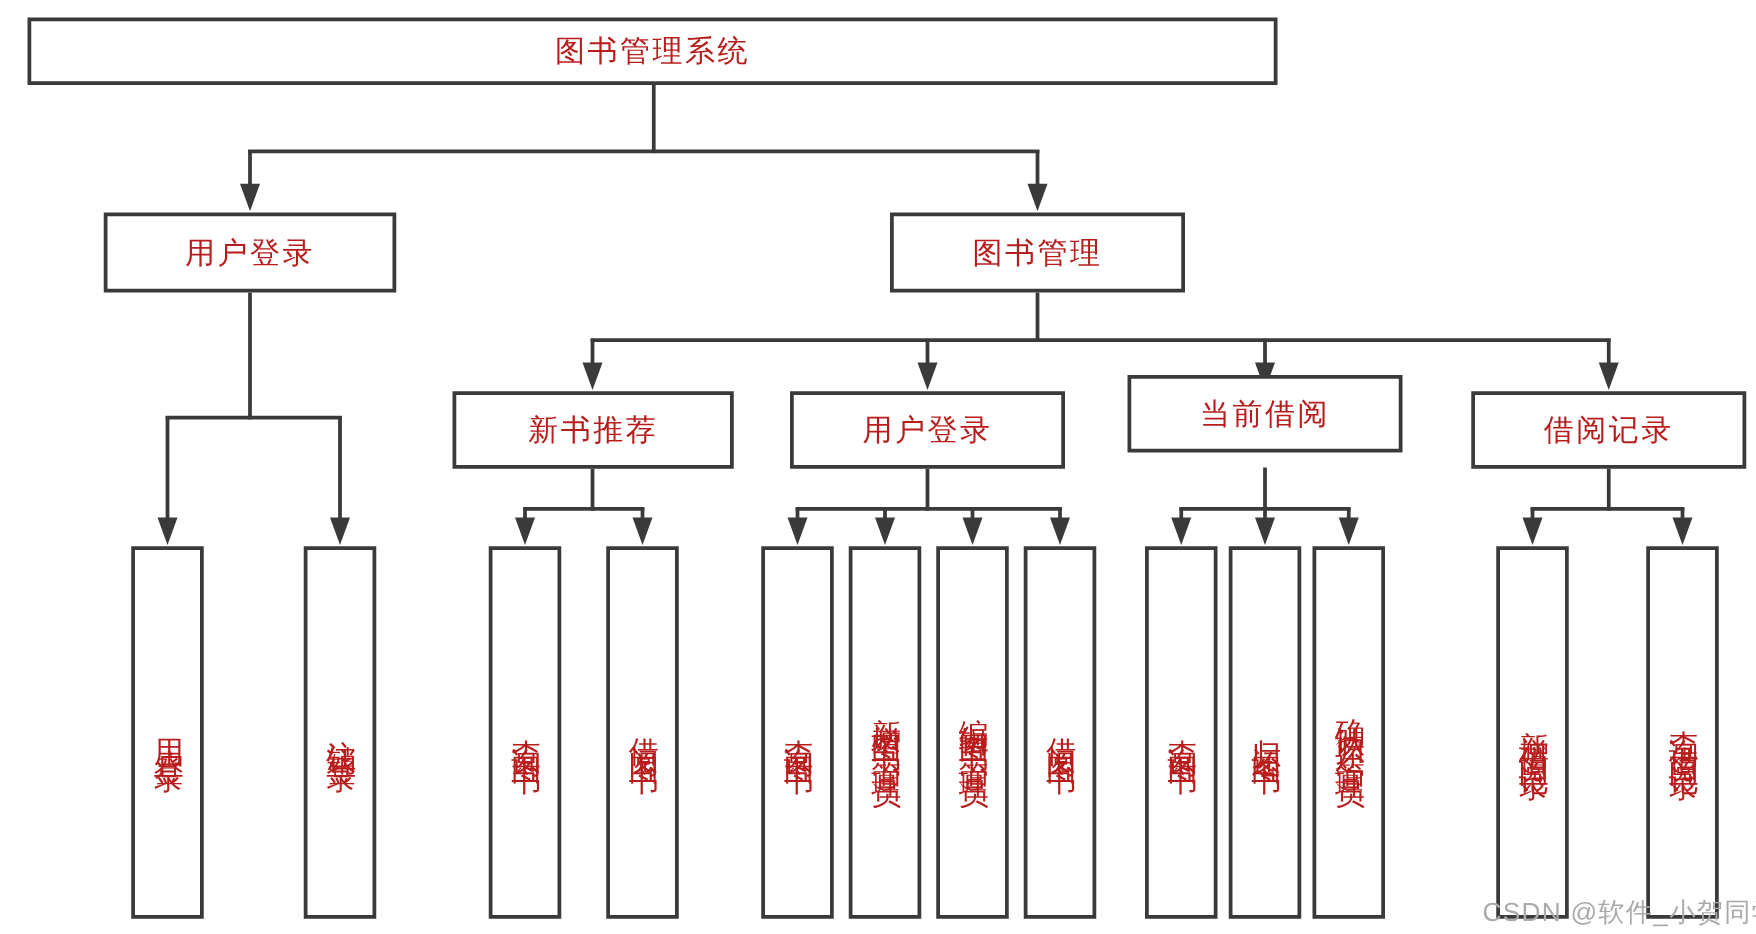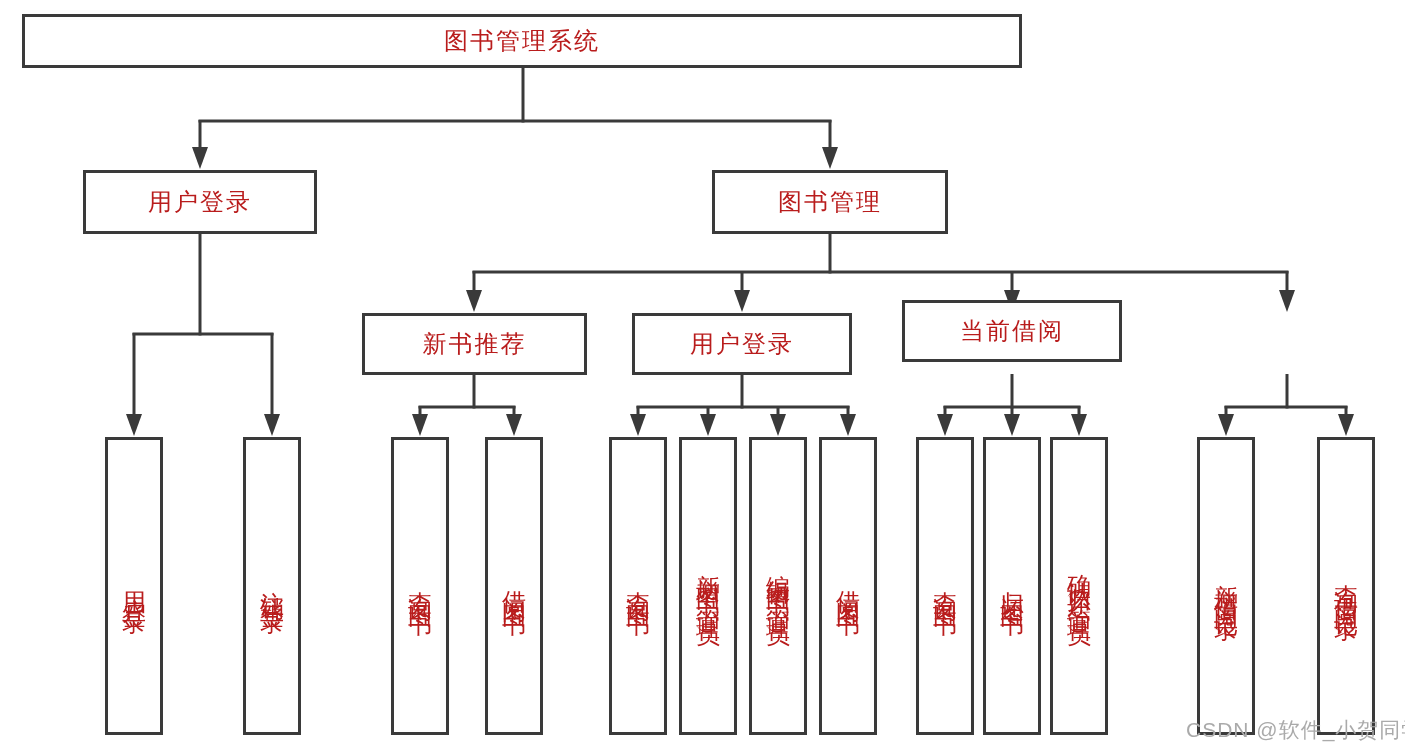--- a/index.html
+++ b/index.html
@@ -169,20 +169,23 @@
 
   <div class="node n-mgmt">
     <span class="lbl">图书管理</span>
   </div>
   <div class="node n-borrow">
     <span class="lbl">用户登录</span>
   </div>
   <div class="node n-cur">
     <span class="lbl">当前借阅</span>
   </div>
+  <div class="node n-hist">
+    <span class="lbl">借阅记录</span>
+  </div>
 
   <div class="node leaf lf lf-a1">
     <span class="lbl">用户登录</span>
   </div>
   <div class="node leaf lf lf-a2">
     <span class="lbl">注销登录</span>
   </div>
 
   <div class="node leaf lf lf-b1">
     <span class="lbl">查询图书</span>

